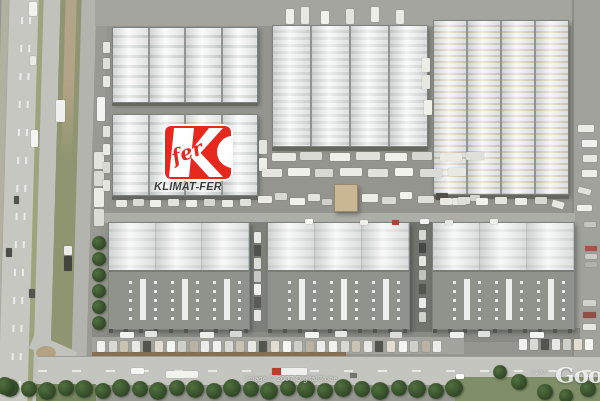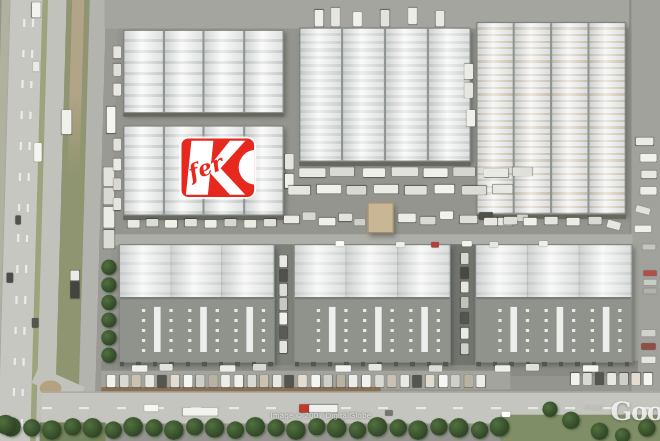--- a/index.html
+++ b/index.html
@@ -398,18 +398,19 @@
         <rect x="3" y="3" width="66" height="53" rx="6"></rect>
       </clipPath>
     <g clip-path="url(#lc)" fill="#ffffff">
       <polygon points="12,5 32,5 27,54 7,54"></polygon>
       <polygon points="27,30 47,5 61,5 33,36"></polygon>
       <polygon points="33,24 61,54 47,54 27,32"></polygon>
       <circle cx="71" cy="29" r="16"></circle>
     </g>
     <text x="9" y="38" transform="rotate(-20 20 30)" font-family="'DejaVu Serif',serif" font-style="italic" font-weight="bold" font-size="20" fill="#e6281e">fer</text>
   </svg>
+  <div id="klimat-label">KLIMAT-FER</div>
 
   <div id="credit-wm">Image © 2007 DigitalGlobe</div>
   <div id="c-small">©2007</div>
   <div id="google-wm">Google</div>
 
 </div>
 
 </body></html>

